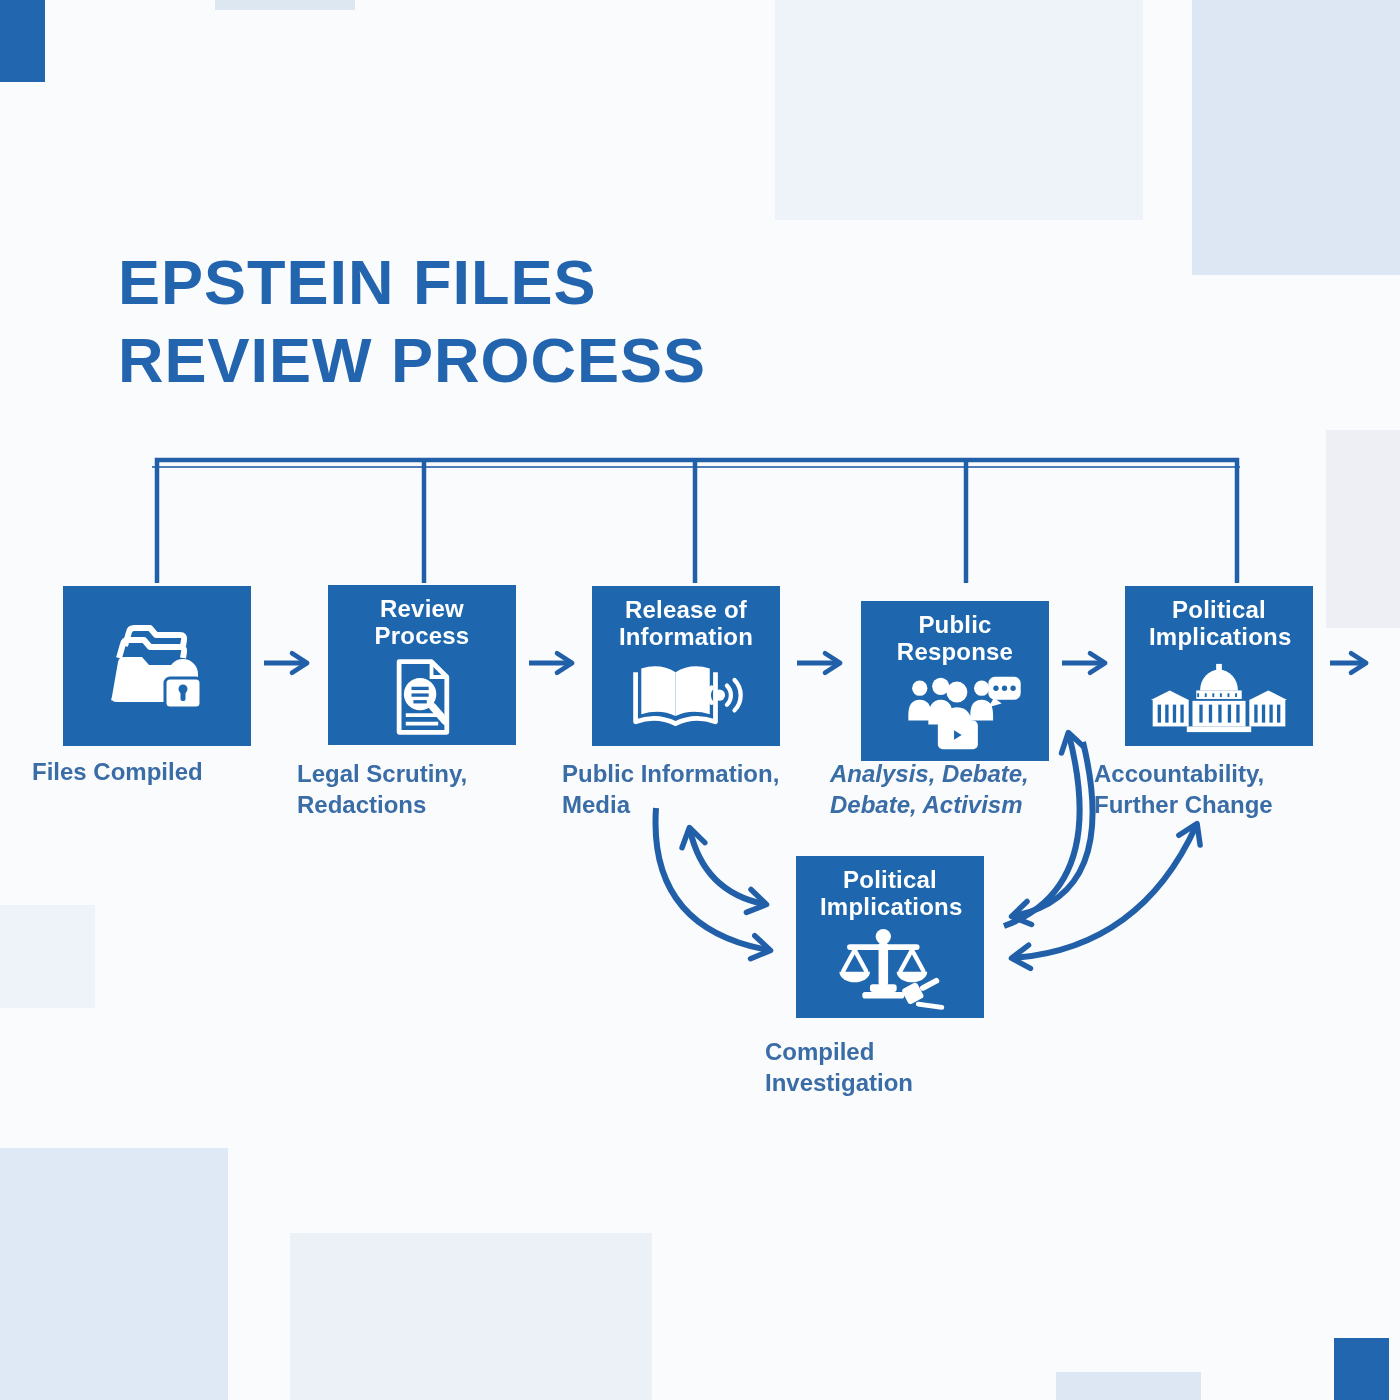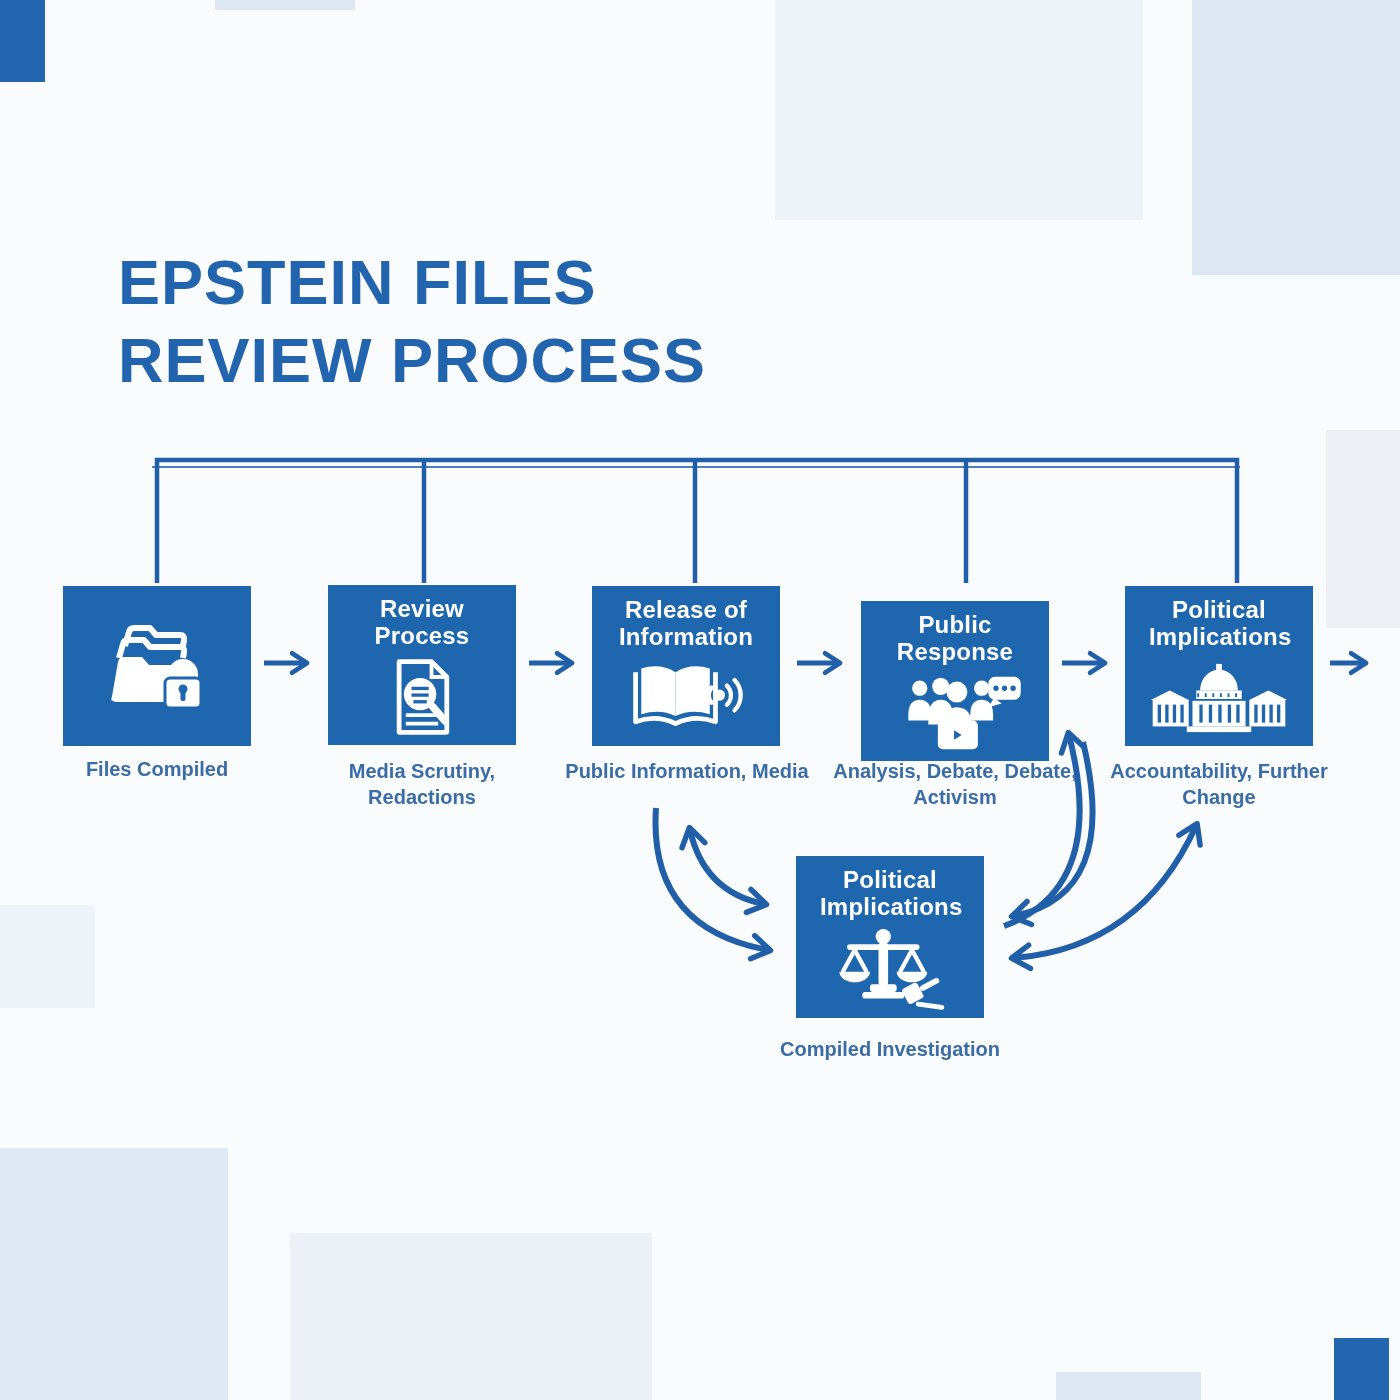--- a/index.html
+++ b/index.html
@@ -47,23 +47,23 @@
     margin-top:11px;
     letter-spacing:0.2px;
   }
   .stage-icon{
     flex:1;display:flex;align-items:center;justify-content:center;
     width:100%;
   }
   .caption{
     position:absolute;
     width:250px;
-    text-align:center;
+    text-align:left;
     color:var(--caption-blue,#3a6ca6);
-    font-size:20px;
+    font-size:24px;
     font-weight:600;
     line-height:1.3;
   }
 </style>
 </head>
 <body>
 
 <div class="canvas">
 
   <div class="decor" style="left:0;top:0;width:45px;height:82px;background:#2166af;"></div>
@@ -142,21 +142,21 @@
         <line x1="33" y1="62" x2="67" y2="62" stroke="#ffffff" stroke-width="4"></line>
         <line x1="33" y1="71" x2="67" y2="71" stroke="#ffffff" stroke-width="4"></line>
         <circle cx="48" cy="40" r="17" fill="#ffffff"></circle>
         <line x1="39" y1="34" x2="57" y2="34" stroke="#1e67ae" stroke-width="3.5"></line>
         <line x1="39" y1="41" x2="57" y2="41" stroke="#1e67ae" stroke-width="3.5"></line>
         <line x1="41" y1="48" x2="55" y2="48" stroke="#1e67ae" stroke-width="3.5"></line>
         <line x1="61" y1="53" x2="74" y2="68" stroke="#ffffff" stroke-width="8" stroke-linecap="round"></line>
       </svg>
     </div>
   </div>
-  <div class="caption" style="left:297px;top:758px;">Media Scrutiny, Redactions</div>
+  <div class="caption" style="left:297px;top:758px;">Legal Scrutiny, Redactions</div>
 
   <div class="stage-box" style="left:579px;top:586px;margin-left:13px;">
     <div class="stage-label">Release of Information</div>
     <div class="stage-icon">
       <svg width="130" height="78" viewBox="0 0 130 82">
         <path d="M12,14 V66 q22,-8 42,2 q20,-10 42,-2 V14" fill="none" stroke="#ffffff" stroke-width="5" stroke-linejoin="round"></path>
         <path d="M18,10 Q38,4 54,14 V60 Q38,52 18,58 Z" fill="#ffffff"></path>
         <path d="M90,10 Q70,4 54,14 V60 Q70,52 90,58 Z" fill="#ffffff"></path>
         <circle cx="100" cy="38" r="6" fill="#ffffff"></circle>
         <path d="M92,30 a12,12 0 0 0 0,16" fill="none" stroke="#ffffff" stroke-width="4.5" stroke-linecap="round"></path>
@@ -184,21 +184,21 @@
           <rect x="110" y="4" width="34" height="24" rx="7"></rect>
           <path d="M116,26 l-6,10 l14,-4 Z"></path>
         </g>
         <circle cx="118" cy="16" r="2.8" fill="#1e67ae"></circle>
         <circle cx="127" cy="16" r="2.8" fill="#1e67ae"></circle>
         <circle cx="136" cy="16" r="2.8" fill="#1e67ae"></circle>
         <path d="M74,60 l8,5 l-8,5 Z" fill="#1e67ae"></path>
       </svg>
     </div>
   </div>
-  <div class="caption" style="left:830px;top:758px;">Analysis, Debate, Debate, Activism</div>
+  <div class="caption" style="left:830px;top:758px;font-style:italic;">Analysis, Debate, Debate, Activism</div>
 
   <div class="stage-box" style="left:1125px;top:586px;">
     <div class="stage-label">Political Implications</div>
     <div class="stage-icon">
       <svg width="160" height="72" viewBox="0 0 160 76">
         <g fill="#ffffff">
           <rect x="77" y="2" width="6" height="8"></rect>
           <path d="M60,30 a20,22 0 0 1 40,0 Z"></path>
           <rect x="56" y="30" width="48" height="9"></rect>
           <rect x="52" y="41" width="56" height="27"></rect>

